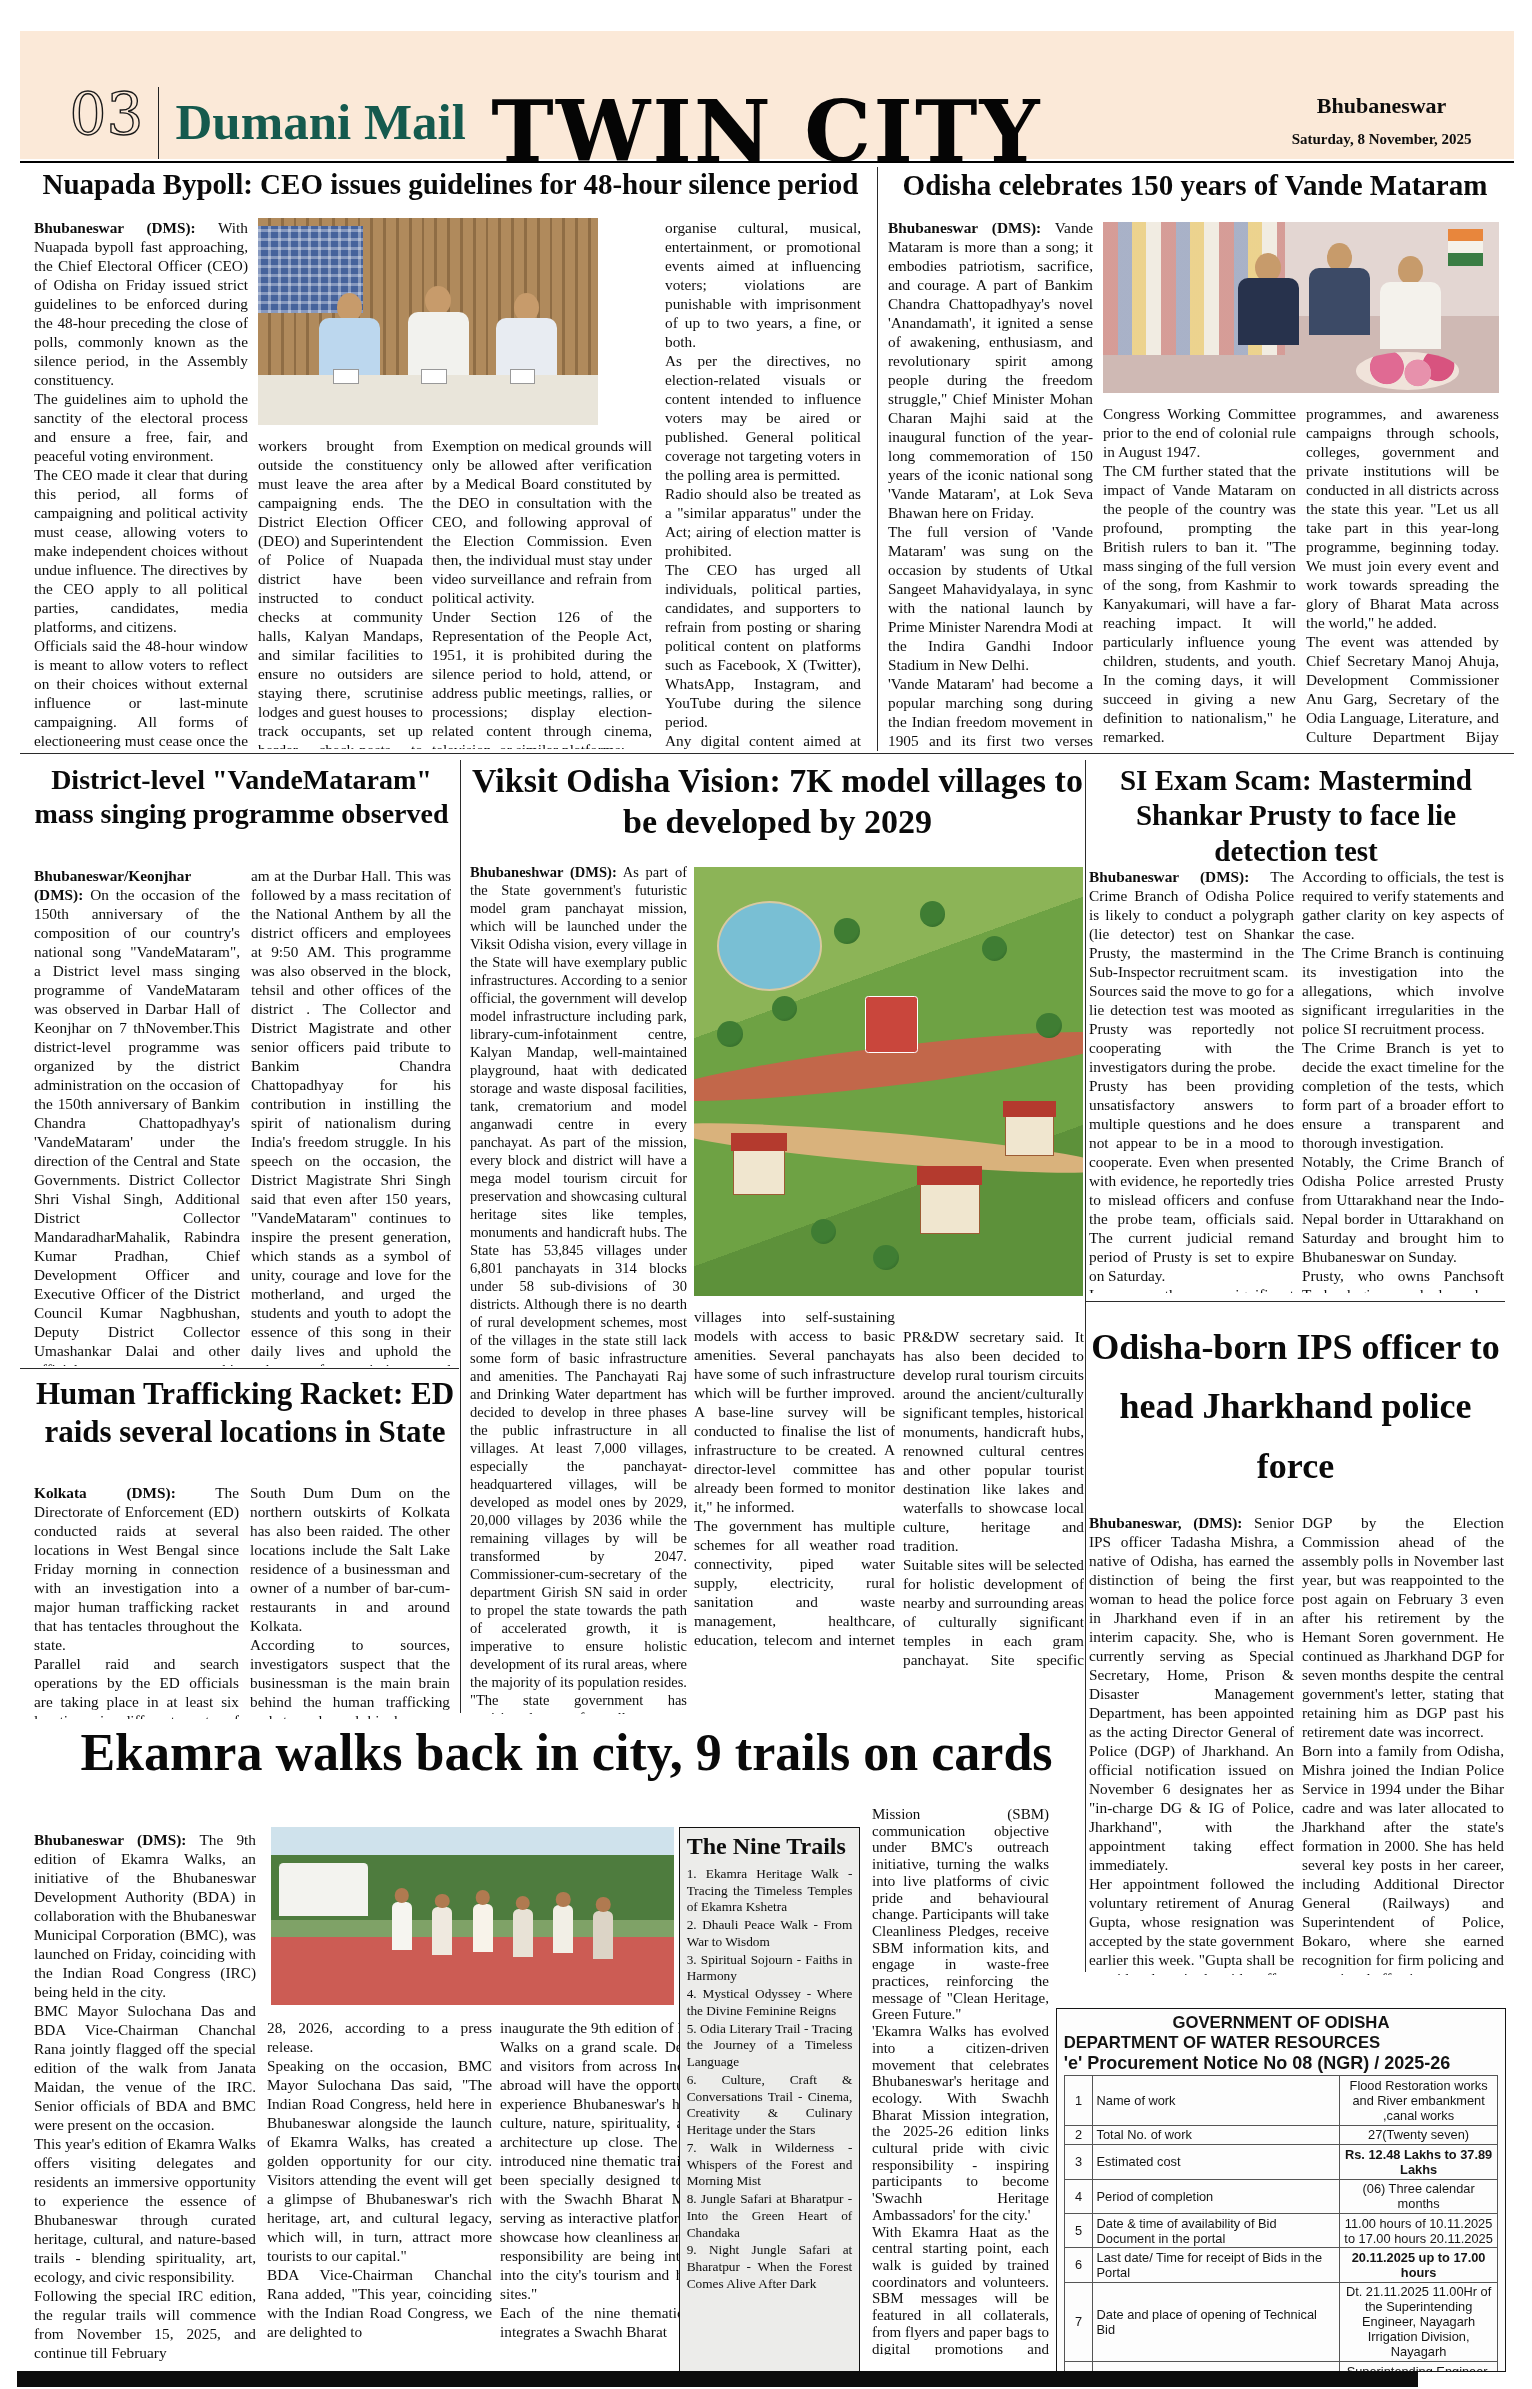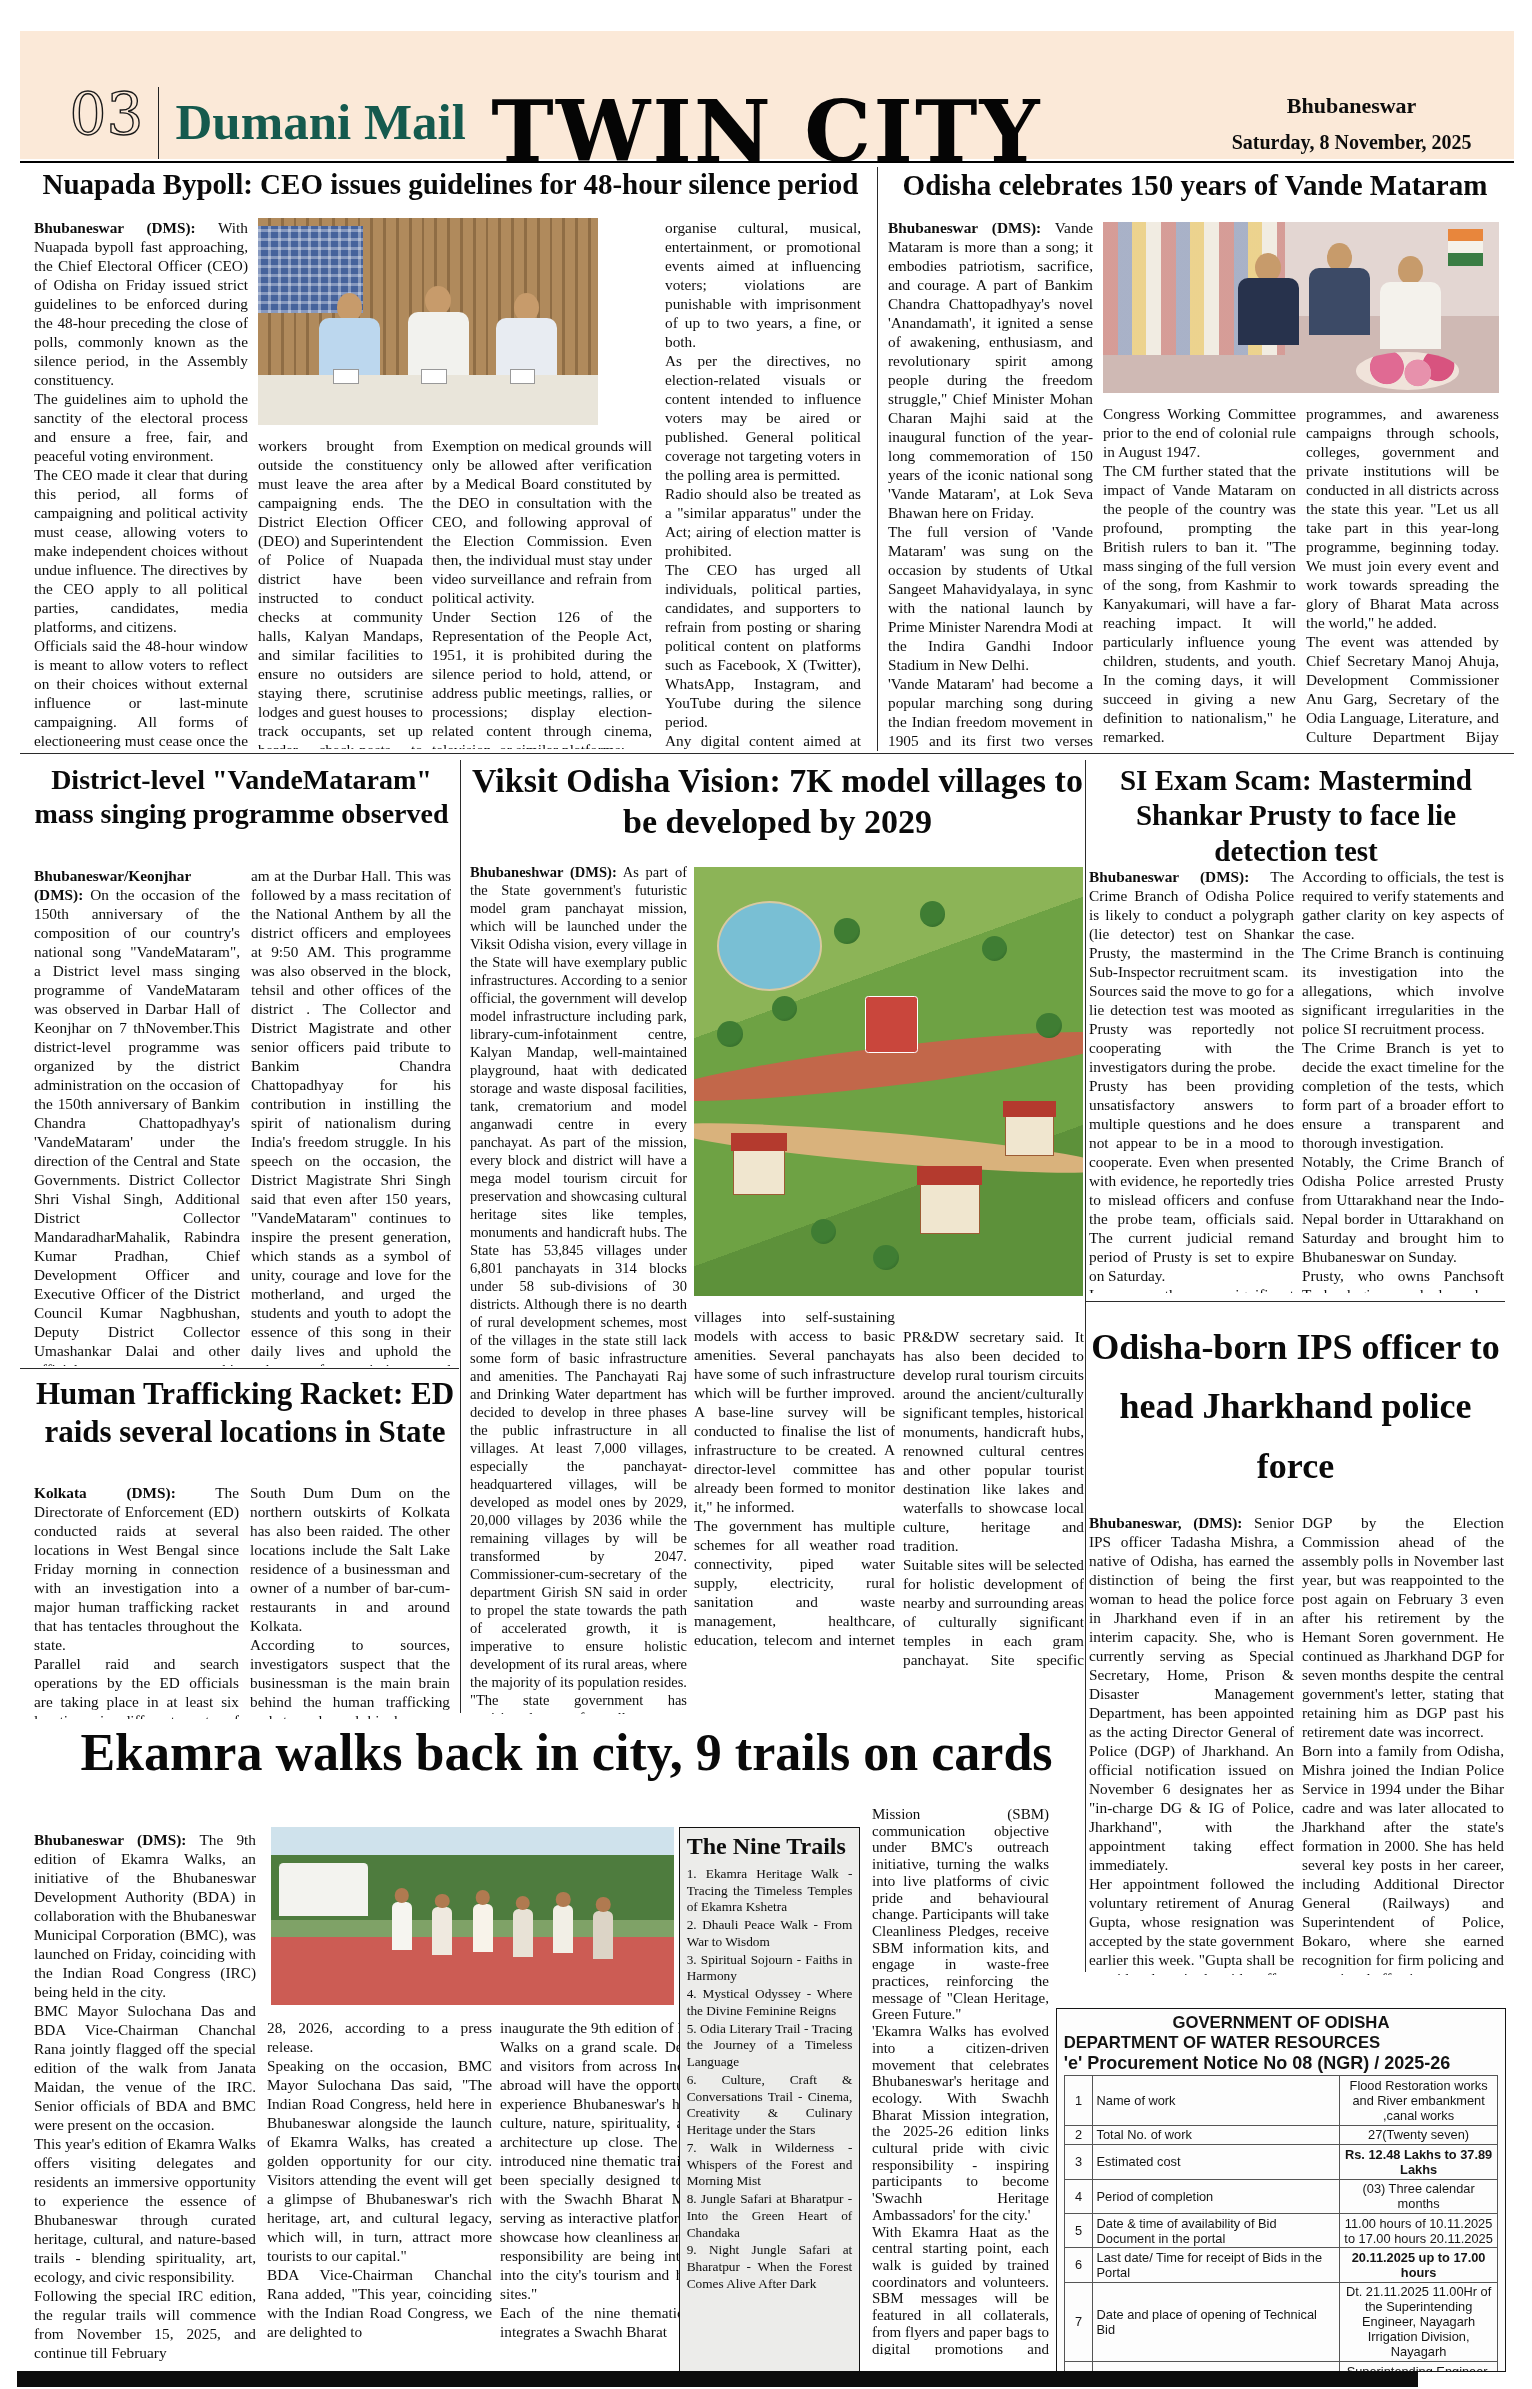--- a/index.html
+++ b/index.html
@@ -9,21 +9,21 @@
   .header-band{position:absolute;left:19.5px;top:31px;width:1494px;height:128px;}
   .page-num{position:absolute;left:50px;top:49px;font-size:58px;font-weight:400;
             color:transparent;-webkit-text-stroke:1.4px #1a1a1a;font-family:"DejaVu Serif",serif;}
   .mast-divider{position:absolute;left:138px;top:56px;width:1.7px;height:72px;background:#222;}
   .masthead{position:absolute;left:156px;top:62px;font-size:51px;font-weight:bold;
             color:#155a4e;font-family:"Liberation Serif",serif;}
   .twin-city{position:absolute;left:50%;transform:translateX(-50%);top:51px;font-size:84px;
              font-weight:900;font-family:"DejaVu Serif",serif;letter-spacing:2.2px;color:#050505;}
   .header-right{position:absolute;right:42px;top:62px;text-align:center;font-weight:bold;}
   .header-city{font-size:22px;}
-  .header-date{font-size:20px;margin-top:12.2px;}
+  .header-date{font-size:15px;margin-top:12.2px;}
   .header-rule{position:absolute;left:19.5px;top:161px;width:1494px;height:1.7px;background:#000;}
   
   .headline{position:absolute;font-weight:bold;text-align:center;line-height:1.22;color:#0a0a0a;}
   .col{position:absolute;text-align:justify;font-size:15.3px;line-height:19px;overflow:hidden;}
   .col p{margin:0;}
   .vrule{position:absolute;width:1.1px;background:#2b2b2b;}
   .hrule{position:absolute;height:1.1px;background:#2b2b2b;}
   .photo{position:absolute;overflow:hidden;}
   
   .h-nuapada{left:39px;top:167px;width:823px;font-size:29px;}
@@ -357,21 +357,21 @@
             <td class="val">27(Twenty seven)</td>
           </tr>
           <tr>
             <td class="sl">3</td>
             <td class="lbl">Estimated cost</td>
             <td class="val bold">Rs. 12.48 Lakhs to 37.89 Lakhs</td>
           </tr>
           <tr>
             <td class="sl">4</td>
             <td class="lbl">Period of completion</td>
-            <td class="val">(03) Three calendar months</td>
+            <td class="val">(06) Three calendar months</td>
           </tr>
           <tr>
             <td class="sl">5</td>
             <td class="lbl">Date &amp; time of availability of Bid Document in the portal</td>
             <td class="val">11.00 hours of 10.11.2025 to 17.00 hours 20.11.2025</td>
           </tr>
           <tr>
             <td class="sl">6</td>
             <td class="lbl">Last date/ Time for receipt of Bids in the Portal</td>
             <td class="val bold">20.11.2025 up to 17.00 hours</td>

